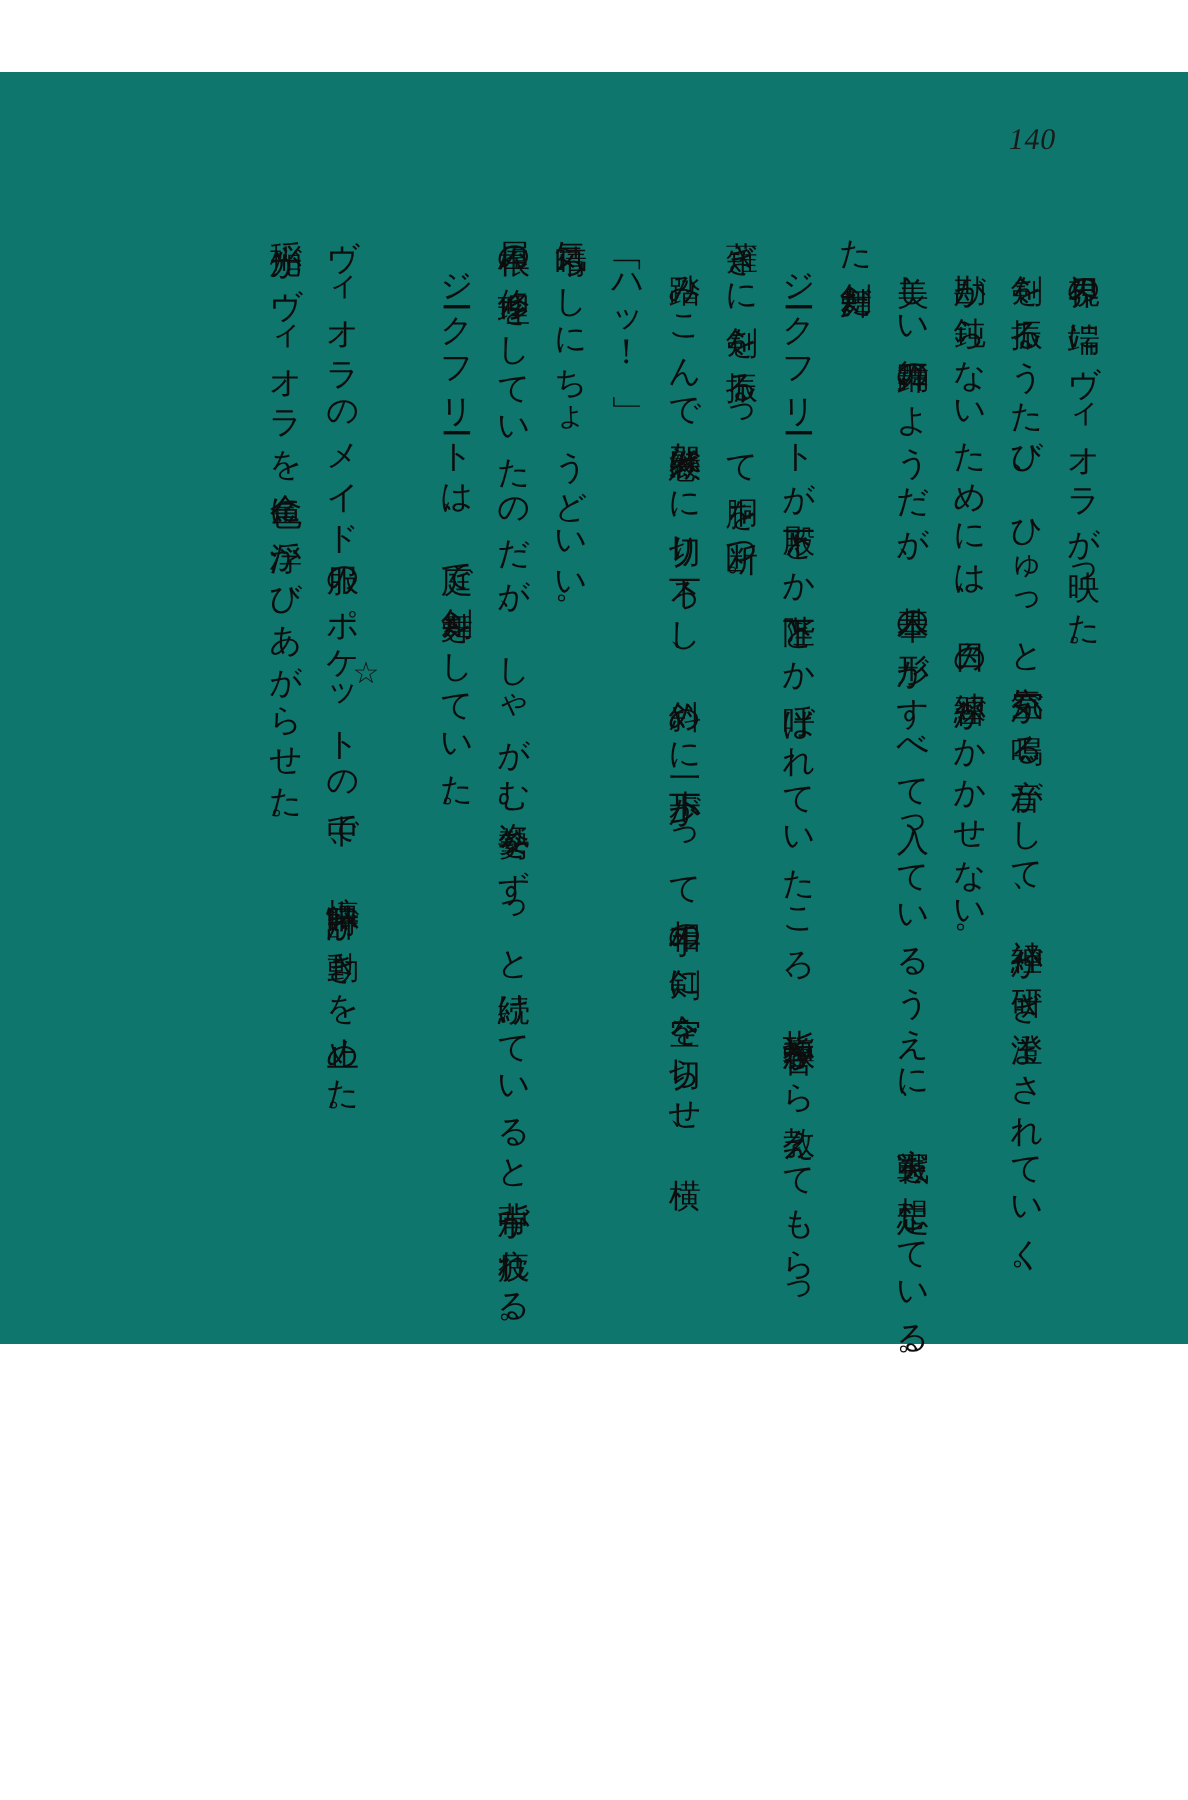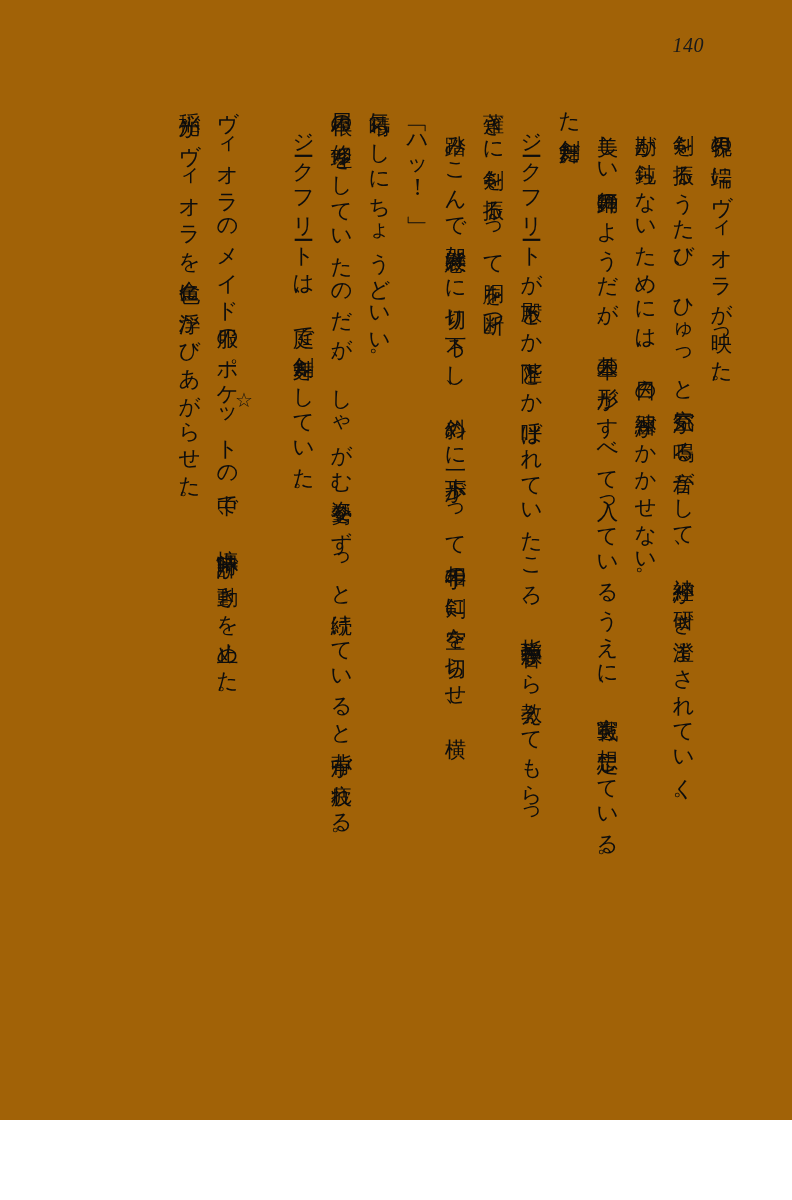--- a/index.html
+++ b/index.html
@@ -13,22 +13,23 @@
     position: relative;
     font-family: "Liberation Serif", "DejaVu Serif", serif;
     color: #111111;
     overflow: hidden;
   }
 
   .page {
     position: absolute;
     inset: 0;
     width: 792px;
-    height: 1120px;
-    background: #a16207;
+    height: 848px;
+    background: #0f766e;
+    margin-top: 48px;
   }
 
   
   .page-number {
     position: absolute;
     top: 34px;
     right: 88px;
     font-family: "Liberation Serif", "DejaVu Serif", serif;
     font-style: italic;
     font-size: 20px;

